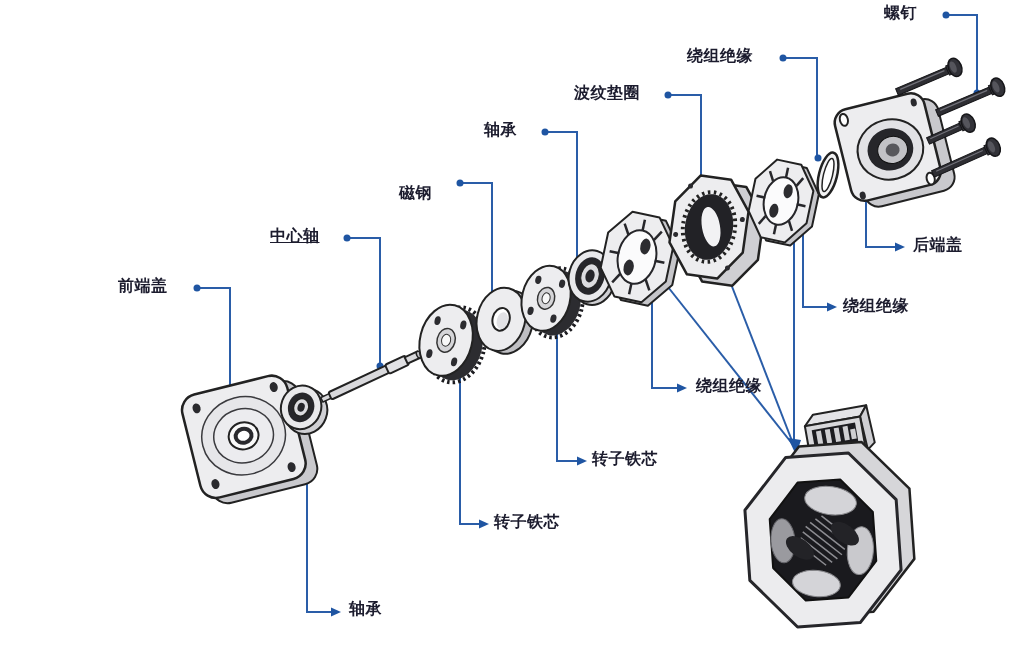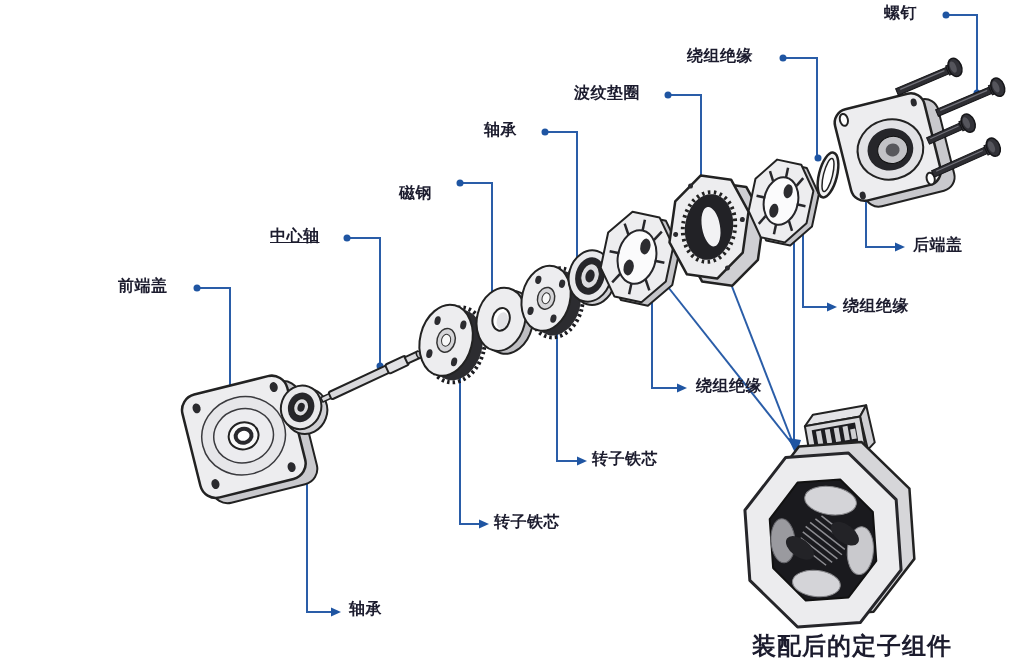--- a/index.html
+++ b/index.html
@@ -299,15 +299,14 @@
   <div class="label" style="left:484px;top:122px;">轴承</div>
   <div class="label" style="left:399px;top:173px;margin-top:12px;">磁钢</div>
   <div class="label" style="left:270px;top:228px;text-decoration:underline;">中心轴</div>
   <div class="label" style="left:118px;top:278px;">前端盖</div>
   <div class="label" style="left:913px;top:237px;text-align:center;">后端盖</div>
   <div class="label" style="left:843px;top:298px;">绕组绝缘</div>
   <div class="label" style="left:696px;top:378px;">绕组绝缘</div>
   <div class="label" style="left:592px;top:451px;">转子铁芯</div>
   <div class="label" style="left:494px;top:514px;">转子铁芯</div>
   <div class="label" style="left:349px;top:601px;">轴承</div>
-  <div class="label caption" style="left:752px;top:634px;">装配后的定子组件</div>
 
 </div>
 
 </body></html>

